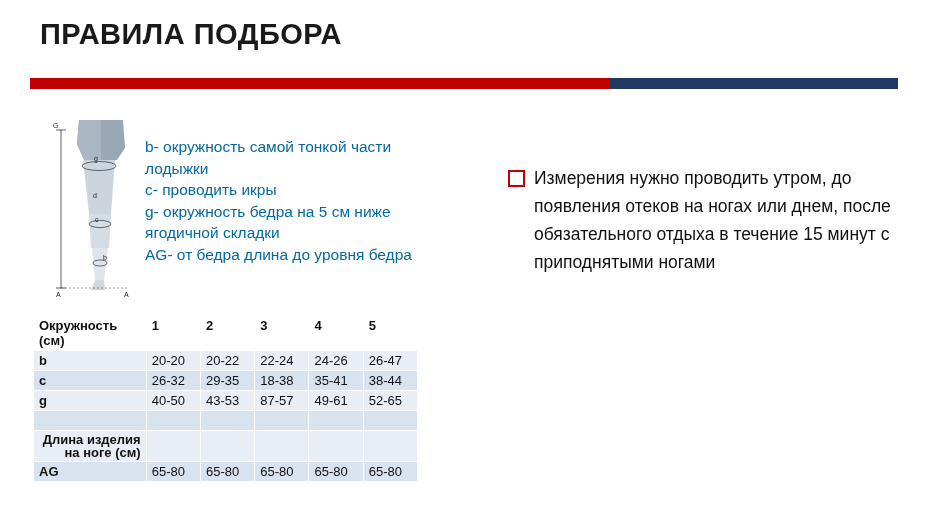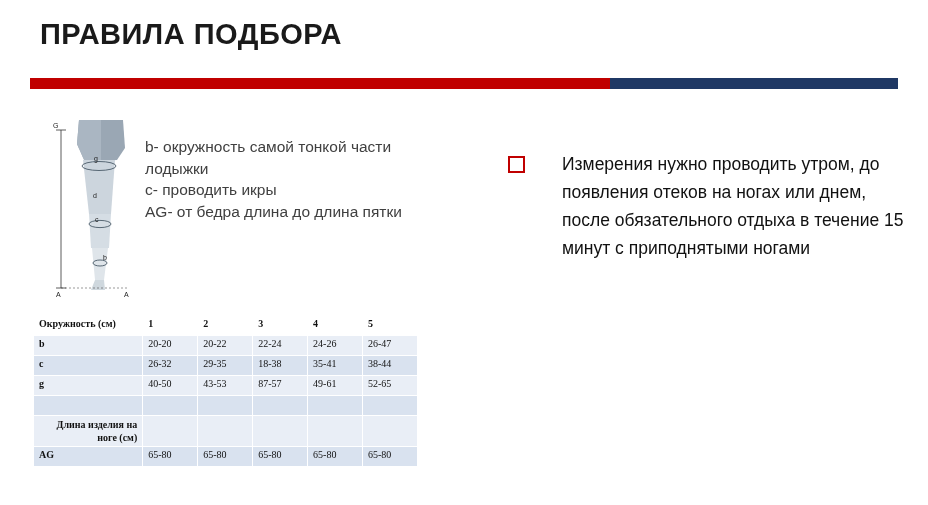--- a/index.html
+++ b/index.html
@@ -63,32 +63,31 @@
     fill: #222;
   }
   
   .legend {
     position: absolute;
     left: 145px;
     top: 136px;
     width: 300px;
     font-size: 15.5px;
     line-height: 21.5px;
-    color: #404040;
+    color: #0369a1;
   }
   .legend p { margin: 0; }
   
   .note {
     position: absolute;
     left: 508px;
-    top: 150px;
+    top: 164px;
     width: 400px;
     display: flex;
     align-items: flex-start;
-    gap: 28px;
   }
   .note-marker {
     width: 13px;
     height: 13px;
     border: 2px solid #c00000;
     background: #ffffff;
     margin-top: 6px;
     margin-right: 9px;
     flex: 0 0 auto;
   }
@@ -100,23 +99,22 @@
   
   .table-wrap {
     position: absolute;
     left: 33px;
     top: 315px;
     width: 385px;
   }
   table.sizes {
     border-collapse: collapse;
     width: 385px;
-    font-size: 10px;
+    font-size: 13px;
     color: #111111;
-    font-family: Liberation Serif, serif;
   }
   table.sizes td, table.sizes th {
     border: 1px solid #ffffff;
     padding: 2px 5px;
     text-align: left;
     vertical-align: top;
     height: 15px;
     font-weight: normal;
   }
   table.sizes tr.shade-a td { background: #d9e2ef; }
@@ -165,21 +163,22 @@
       <text class="diag-label" x="50" y="104">c</text>
       <text class="diag-label" x="58" y="142">b</text>
       <text class="diag-label" x="11" y="179">A</text>
       <text class="diag-label" x="79" y="179">A</text>
     </svg>
   </div>
 
   <div class="legend">
     <p>b- окружность самой тонкой части лодыжки</p>
     <p>c- проводить икры</p>
-    <p>AG- от бедра длина до длина пятки</p>
+    <p>g- окружность бедра на 5 см ниже ягодичной складки</p>
+    <p>AG- от бедра длина до уровня бедра</p>
   </div>
 
   <div class="note">
     <span class="note-marker"></span>
     <span class="note-text"> Измерения нужно проводить утром, до появления отеков на ногах или днем, после обязательного отдыха в течение 15 минут с приподнятыми ногами</span>
   </div>
 
   <div class="table-wrap">
     <table class="sizes">
       <tbody>

